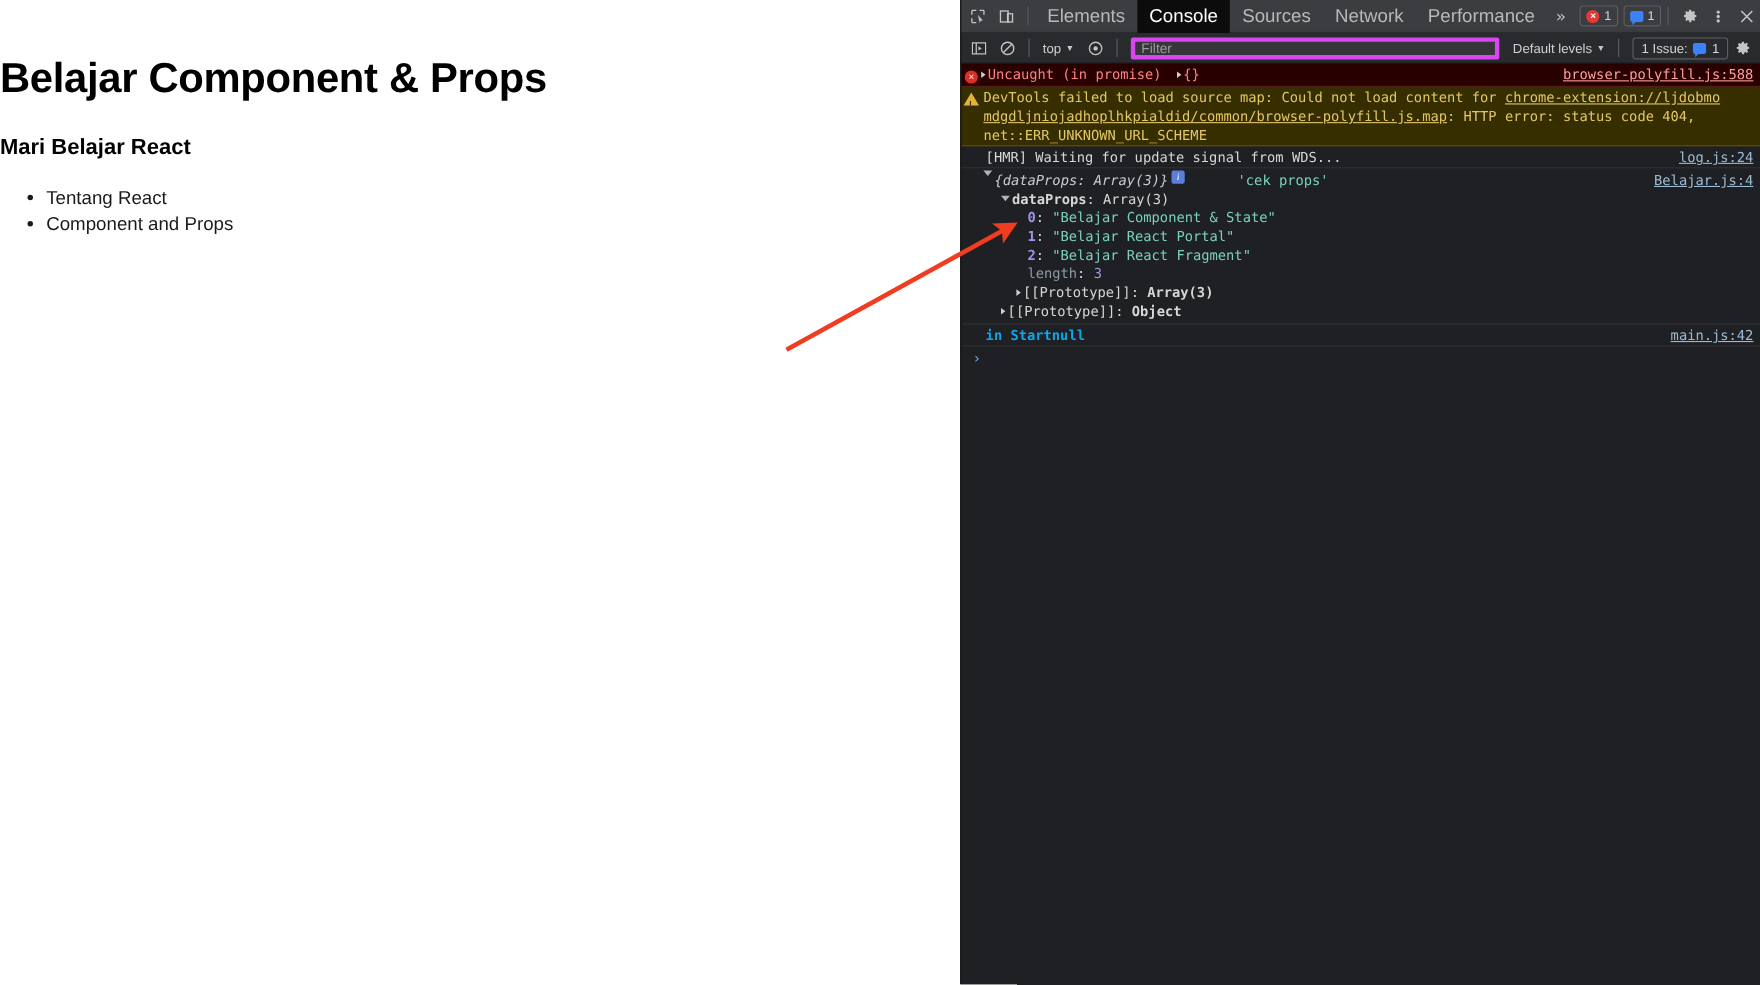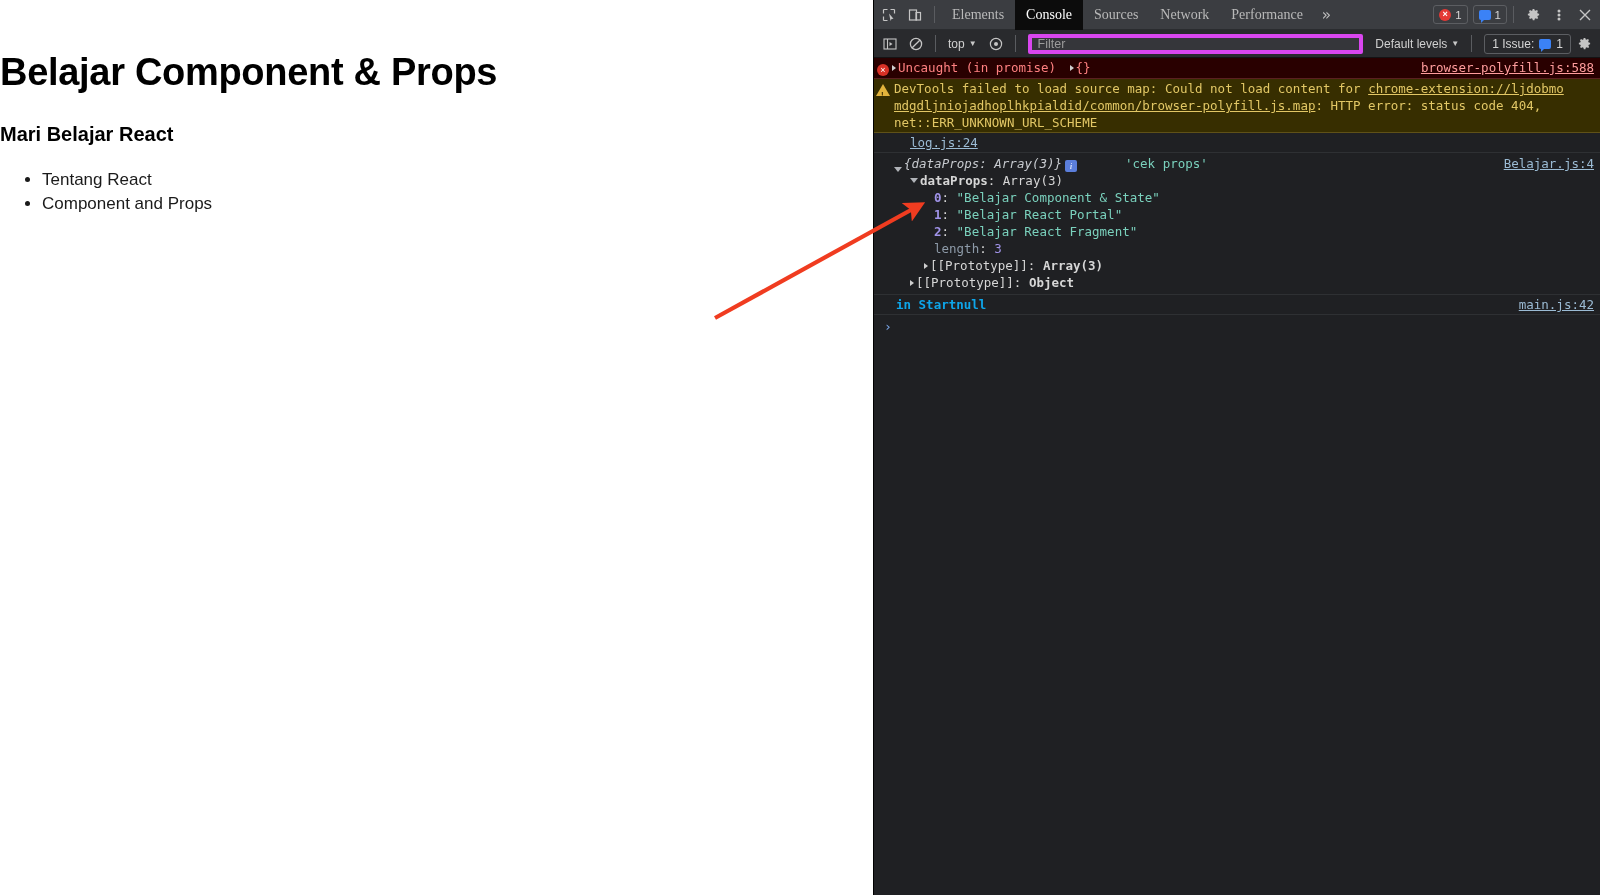--- a/index.html
+++ b/index.html
@@ -80,22 +80,22 @@
   .dt-sep {
     width: 1px; height: 17px;
     background: #5a5c60;
     margin: 0 6px;
     flex: 0 0 auto;
   }
   .dt-tab {
     height: 30px;
     padding: 0 11px;
     display: flex; align-items: center;
-    font-family: Liberation Serif, serif;
-    font-size: 14px;
+    font-family: Liberation Sans, sans-serif;
+    font-size: 17px;
     color: #b9b9b9;
     white-space: nowrap;
     flex: 0 0 auto;
   }
   .dt-tab.active {
     background: #0c0c0c;
     color: #ffffff;
   }
   .dt-more {
     color: #c0c0c0; font-size: 15px;
@@ -438,26 +438,27 @@
       <div class="row warn">
         <div class="gutter-icon" style="padding-top:3px"><span class="warn-tri"></span></div>
         <div class="body" style="padding-left:2px; padding-right:6px;">
           <span>DevTools failed to load source map: Could not load content for </span><span style="text-decoration:underline">chrome-extension://ljdobmo</span><br>
           <span style="text-decoration:underline">mdgdljniojadhoplhkpialdid/common/browser-polyfill.js.map</span><span>: HTTP error: status code 404,</span><br>
           <span>net::ERR_UNKNOWN_URL_SCHEME</span>
         </div>
       </div>
 
       <div class="row">
+        <div class="body log-line" style="padding-left:22px">[HMR] Waiting for update signal from WDS...</div>
         <div class="src">log.js:24</div>
       </div>
 
       <div class="row" style="display:block; padding:2px 0 3px 0;">
         <div style="display:flex; align-items:flex-start;">
-          <div class="body" style="padding-left:20px; display:flex; align-items:flex-end; gap:0;">
+          <div class="body" style="padding-left:20px; display:flex; align-items:flex-start; gap:0;">
             <span class="disc-tri"></span>
             <span class="obj-preview">{dataProps: Array(3)}</span>
             <span class="info-badge">i</span>
             <span class="str" style="margin-left:48px">'cek props'</span>
           </div>
           <div class="src">Belajar.js:4</div>
         </div>
 
         <div class="indent1" style="padding-left:36px">
           <span class="disc-tri"></span><span class="key-prop">dataProps</span><span class="plain">: </span><span class="plain">Array(3)</span>

